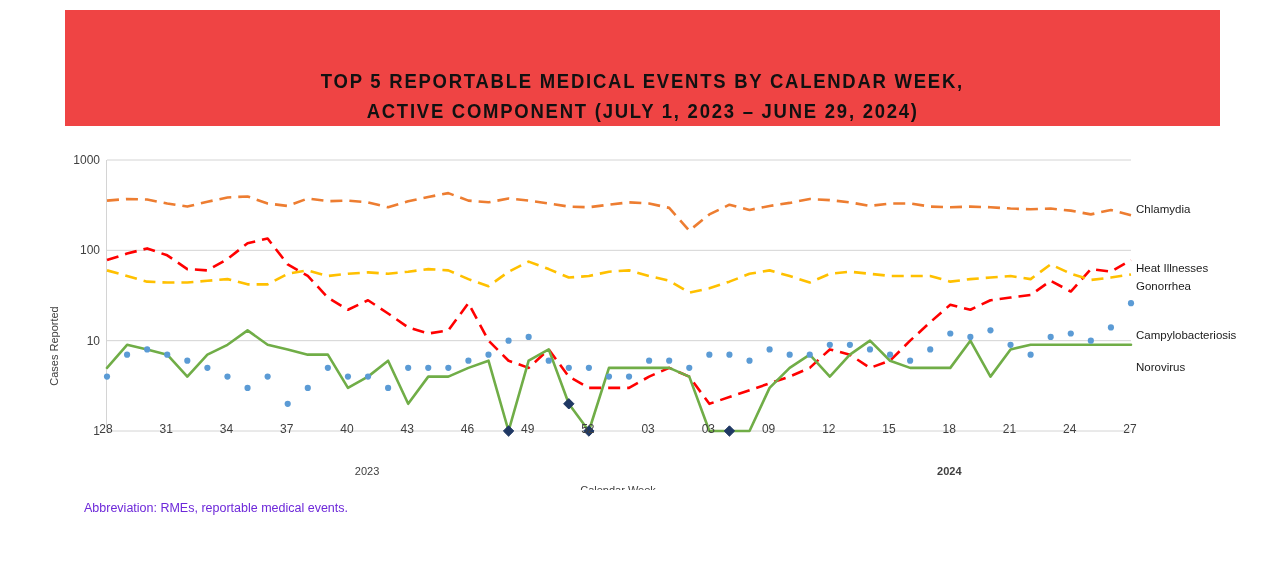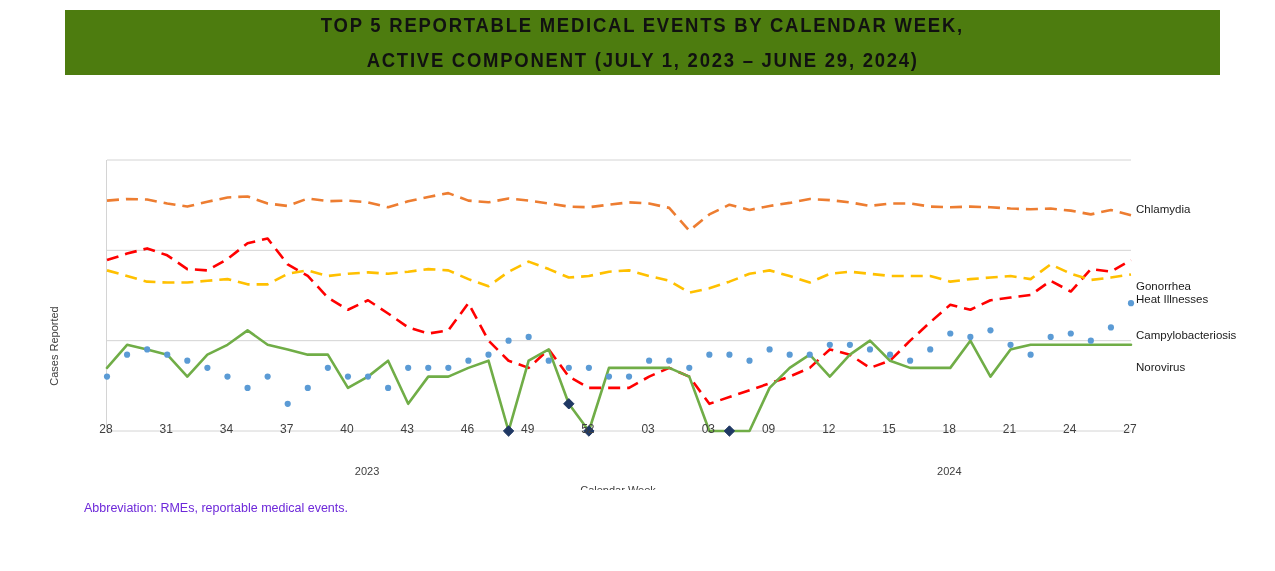--- a/index.html
+++ b/index.html
@@ -15,26 +15,26 @@
     overflow: hidden;
     position: relative;
   }
 
   
   #title-banner {
     position: absolute;
     left: 65px;
     top: 10px;
     width: 1155px;
-    height: 65px;
-    background: #4d7c0f;
+    height: 116px;
+    background: #ef4444;
     display: flex;
     flex-direction: column;
     align-items: center;
-    justify-content: space-between;
+    justify-content: flex-end;
   }
   .title-line {
     font-family: "Liberation Sans Narrow", "Liberation Sans", sans-serif;
     font-weight: bold;
     font-size: 21px;
     letter-spacing: 2.0px;
     line-height: 30px;
     color: #111111;
     text-transform: uppercase;
     transform: scaleX(0.88);
@@ -159,20 +159,26 @@
 
 <div id="title-banner">
   <div class="title-line">Top 5 Reportable Medical Events by Calendar Week,</div>
   <div class="title-line">Active Component (July 1, 2023 – June 29, 2024)</div>
 </div>
 
 <div id="chart-area">
 
   <div id="y-axis-title">Cases Reported</div>
 
+  <div id="y-tick-wrap">
+      <div class="y-tick-label" style="top: 44px;">1000</div>
+      <div class="y-tick-label" style="top: 134.333px;">100</div>
+      <div class="y-tick-label" style="top: 224.667px;">10</div>
+      <div class="y-tick-label" style="top: 315px;">1</div>
+    </div>
 
   <div id="plot-box">
     <svg id="plot-svg" viewBox="0 0 1024 271" preserveAspectRatio="none">
         <line x1="0" y1="0" x2="1024" y2="0" stroke="#d4d4d4" stroke-width="1"></line>
         <line x1="0" y1="90.33333333333334" x2="1024" y2="90.33333333333334" stroke="#d4d4d4" stroke-width="1"></line>
         <line x1="0" y1="180.66666666666669" x2="1024" y2="180.66666666666669" stroke="#d4d4d4" stroke-width="1"></line>
         <line x1="0" y1="271" x2="1024" y2="271" stroke="#d4d4d4" stroke-width="1"></line>
         <polyline points="0,40.62937210735649 20.07843137254902,39.00577759261478 40.15686274509804,39.5395445774318 60.23529411764706,43.49424076436418 80.31372549019608,46.58491451234036 100.3921568627451,41.75034174504759 120.47058823529412,37.446714101065425 140.54901960784315,36.44072902840978 160.62745098039215,43.49424076436418 180.70588235294116,45.946993656970704 200.7843137254902,38.47917548192939 220.86274509803923,41.185853327025114 240.94117647058823,40.62937210735649 261.01960784313724,42.32307116051629 281.0980392156863,47.23337999032381 301.1764705882353,41.185853327025114 321.2549019607843,36.940497165272916 341.3333333333333,33.11001617931066 361.4117647058823,40.62937210735649 381.4901960784314,42.32307116051629 401.5686274509804,38.47917548192939 421.6470588235294,40.62937210735649 441.72549019607845,43.49424076436418 461.80392156862746,46.58491451234036 481.88235294117646,47.23337999032381 501.96078431372547,44.70145195843517 522.0392156862745,42.32307116051629 542.1176470588235,43.49424076436418 562.1960784313726,47.892744556639286 582.2745098039215,70.68728370601048 602.3529411764706,54.38608588329262 622.4313725490196,44.70145195843517 642.5098039215686,49.94005783541951 662.5882352941177,45.946993656970704 682.6666666666666,42.90428576433831 702.7450980392157,39.00577759261478 722.8235294117646,40.08067409735506 742.9019607843137,42.32307116051629 762.9803921568628,45.946993656970704 783.0588235294117,43.49424076436418 803.1372549019608,43.49424076436418 823.2156862745098,46.58491451234036 843.2941176470588,47.23337999032381 863.3725490196078,46.58491451234036 883.4509803921569,47.23337999032381 903.5294117647059,48.56338085646098 923.6078431372549,49.245680979231224 943.6862745098039,48.56338085646098 963.7647058823529,50.64694665733293 983.843137254902,54.38608588329262 1003.9215686274509,49.94005783541951 1024,55.178663712403875" fill="none" stroke="#ed7d31" stroke-width="2.6" stroke-linecap="butt" stroke-linejoin="round" stroke-dasharray="12 7"></polyline>
         <polyline points="0,100.08078755695993 20.07843137254902,93.60449959645152 40.15686274509804,88.41923331734893 60.23529411764706,95.3483986157681 80.31372549019608,109.08728404865772 100.3921568627451,110.37367038201086 120.47058823529412,99.08753784172777 140.54901960784315,83.18062744036456 160.62745098039215,78.55984957928445 180.70588235294116,104.32614371871213 200.7843137254902,115.98769795832317 220.86274509803923,137.56671332365718 240.94117647058823,149.7344844990607 261.01960784313724,140.27339116875285 281.0980392156863,153.47362372502036 301.1764705882353,167.46643411039918 321.2549019607843,173.51396077369787 341.3333333333333,170.37378384161576 361.4117647058823,143.18074089996946 381.4901960784314,180.66666666666669 401.5686274509804,200.70700371534417 421.6470588235294,207.85970960831295 441.72549019607845,189.4208711750611 461.80392156862746,216.6139141167074 481.88235294117646,227.9000466569905 501.96078431372547,227.9000466569905 522.0392156862745,227.9000466569905 542.1176470588235,216.6139141167074 562.1960784313726,207.85970960831295 582.2745098039215,216.6139141167074 602.3529411764706,243.8069570583537 682.6666666666666,216.6139141167074 702.7450980392157,207.85970960831295 722.8235294117646,189.4208711750611 742.9019607843137,194.65947705204547 762.9803921568628,207.85970960831295 783.0588235294117,200.70700371534417 803.1372549019608,180.66666666666669 823.2156862745098,162.2278282334148 843.2941176470588,144.7194192166259 863.3725490196078,149.7344844990607 883.4509803921569,140.27339116875285 903.5294117647059,137.56671332365718 923.6078431372549,135.0347852917685 943.6862745098039,120.79754253809782 963.7647058823529,131.51918666035843 983.843137254902,109.08728404865772 1003.9215686274509,111.703671248148 1024,100.08078755695993" fill="none" stroke="#ff0000" stroke-width="2.6" stroke-linecap="butt" stroke-linejoin="round" stroke-dasharray="12 7"></polyline>
         <polyline points="0,110.37367038201086 20.07843137254902,115.98769795832317 40.15686274509804,121.65980292229395 60.23529411764706,122.5414415574144 80.31372549019608,122.5414415574144 100.3921568627451,120.79754253809782 120.47058823529412,119.12787489040528 140.54901960784315,124.36648076738965 160.62745098039215,124.36648076738965 180.70588235294116,113.78723704901998 200.7843137254902,110.37367038201086 220.86274509803923,115.98769795832317 240.94117647058823,113.78723704901998 261.01960784313724,112.38597137091827 281.0980392156863,113.78723704901998 301.1764705882353,111.703671248148 321.2549019607843,109.08728404865772 341.3333333333333,110.37367038201086 361.4117647058823,119.12787489040528 381.4901960784314,126.28058078337406 401.5686274509804,111.703671248148 421.6470588235294,101.61946587361643 441.72549019607845,109.08728404865772 461.80392156862746,117.52637627497964 481.88235294117646,115.98769795832317 501.96078431372547,111.703671248148 522.0392156862745,110.37367038201086 542.1176470588235,115.98769795832317 562.1960784313726,120.79754253809782 582.2745098039215,132.6564044938496 602.3529411764706,128.29288177228148 622.4313725490196,121.65980292229395 642.5098039215686,113.78723704901998 662.5882352941177,110.37367038201086 682.6666666666666,115.98769795832317 702.7450980392157,122.5414415574144 722.8235294117646,113.78723704901998 742.9019607843137,111.703671248148 762.9803921568628,113.78723704901998 783.0588235294117,115.98769795832317 803.1372549019608,115.98769795832317 823.2156862745098,115.98769795832317 843.2941176470588,121.65980292229395 863.3725490196078,119.12787489040528 883.4509803921569,117.52637627497964 903.5294117647059,115.98769795832317 923.6078431372549,119.12787489040528 943.6862745098039,104.32614371871213 963.7647058823529,113.78723704901998 983.843137254902,119.9538268331402 1003.9215686274509,117.52637627497964 1024,114.50709702932517" fill="none" stroke="#ffc000" stroke-width="2.6" stroke-linecap="butt" stroke-linejoin="round" stroke-dasharray="12 7"></polyline>
@@ -255,24 +261,24 @@
       <div class="x-tick-label" style="left: 889.059px;">15</div>
       <div class="x-tick-label" style="left: 949.294px;">18</div>
       <div class="x-tick-label" style="left: 1009.53px;">21</div>
       <div class="x-tick-label" style="left: 1069.76px;">24</div>
       <div class="x-tick-label" style="left: 1130px;">27</div>
     </div>
   <div id="x-axis-title">Calendar Week</div>
 
   <div id="series-label-wrap">
       <div class="series-label" style="left: 1136px; top: 93px;">Chlamydia</div>
-      <div class="series-label" style="left: 1136px; top: 152px; margin-top: 31px;">Heat Illnesses</div>
+      <div class="series-label" style="left: 1136px; top: 152px;">Heat Illnesses</div>
       <div class="series-label" style="left: 1136px; top: 170px;">Gonorrhea</div>
       <div class="series-label" style="left: 1136px; top: 219px;">Campylobacteriosis</div>
       <div class="series-label" style="left: 1136px; top: 251px;">Norovirus</div>
     </div>
 <div class="year-label" style="left: 367.02px;">2023</div>
-    <div class="year-label" style="left: 949.294px;">2024</div>
+    <div class="year-label" style="left: 949.294px; font-weight: bold;">2024</div>
   </div>
 
 <div id="footnotes">
   <p>Abbreviation: RMEs, reportable medical events.</p>
 </div>
 
 </body></html>

